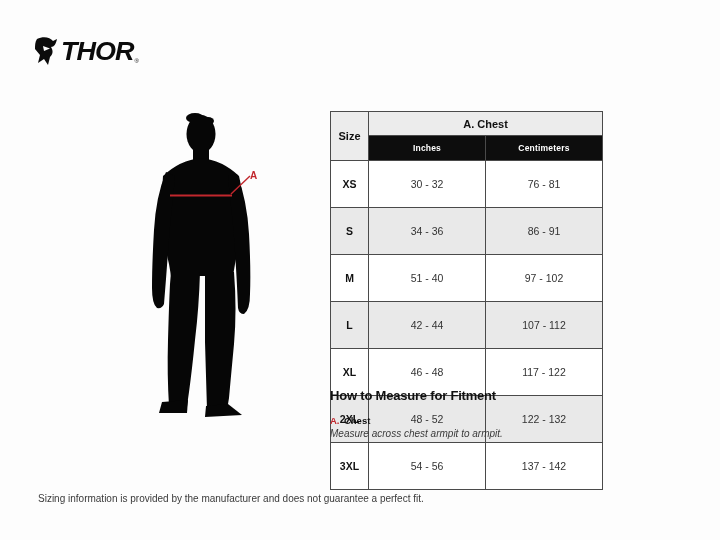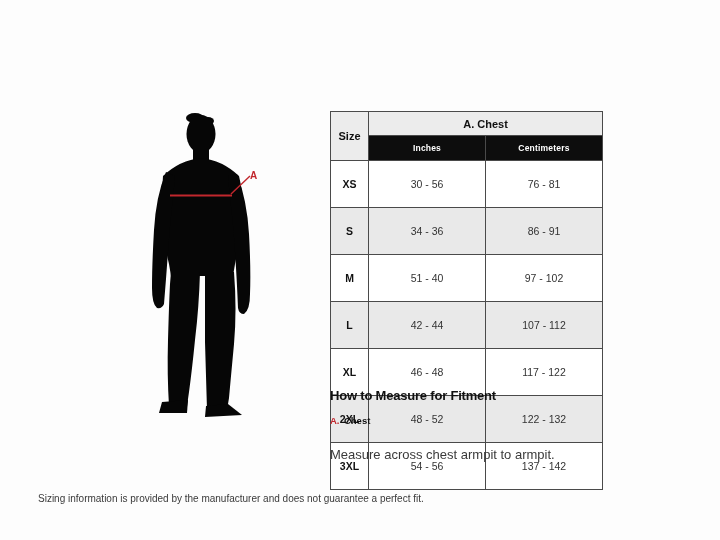--- a/index.html
+++ b/index.html
@@ -48,33 +48,43 @@
   tbody tr:nth-child(even) td { background:#e9e9e9; }
 
   
   .howto-title {
     position:absolute; left:330px; top:388px;
     font-size:13px; font-weight:bold; color:#111; letter-spacing:-0.2px;
   }
   .measure-item { position:absolute; left:330px; top:410px; }
   .measure-key { font-size:9.5px; font-weight:bold; color:#c1272d; }
   .measure-name { font-size:9.5px; font-weight:bold; color:#111; }
-  .measure-desc { font-size:13px; color:#3a3a3a; margin-top:19px; }
+  .measure-desc { font-size:10px; color:#3a3a3a; margin-top:0;font-style:italic; }
 
   
   .disclaimer {
     position:absolute; left:38px; top:492px;
     font-size:10px; color:#3a3a3a; line-height:1.45;
   }
 </style>
 </head>
 <body>
 
 <div class="canvas">
 
+  <div class="logo">
+    <span>
+      <svg width="24" height="30" viewBox="0 0 24 30">
+        <path d="M3,3 C9,0 16,1 19,5 L23,3 C22,8 20,11 17,11 C19,14 19.5,18 16,21 L14,29 L10,23 L4,27 L6,19 L1,13 C1,9 1,6 3,3 Z" fill="#0b0b0b"></path>
+        <path d="M9,10 L16,12.5 L10,15 Z" fill="#fdfdfd"></path>
+      </svg>
+    </span>
+    <span class="brand">THOR</span>
+    <span class="reg">®</span>
+  </div>
 
   <div class="figure">
     <svg width="115" height="308" viewBox="0 0 115 308">
       <g fill="#060606">
         <ellipse cx="45" cy="6" rx="9" ry="5"></ellipse>
         <ellipse cx="58" cy="9" rx="6" ry="4"></ellipse>
         <ellipse cx="51" cy="22" rx="14.5" ry="19"></ellipse>
         <rect x="43" y="36" width="16" height="18"></rect>
         <path d="M13,64 Q30,48 51,46 Q72,48 89,64 Q92,76 92,90 Q91,124 85,152 L83,164 L21,164 L19,152 Q12,124 12,90 Q12,76 13,64 Z"></path>
         <path d="M16,60 Q6,84 4,118 Q2,152 2,176 Q2,192 7,196 Q12,197 14,192 Q16,168 18,140 Q20,110 23,86 L25,64 Z"></path>
@@ -103,21 +113,21 @@
         <th class="group-head" colspan="2">A. Chest</th>
       </tr>
       <tr class="subhead">
         <th>Inches</th>
         <th>Centimeters</th>
       </tr>
     </thead>
     <tbody>
       <tr>
         <td class="size-cell">XS</td>
-        <td>30 - 56</td>
+        <td>30 - 32</td>
         <td>76 - 81</td>
       </tr>
       <tr>
         <td class="size-cell">S</td>
         <td>34 - 36</td>
         <td>86 - 91</td>
       </tr>
       <tr>
         <td class="size-cell">M</td>
         <td>51 - 40</td>

